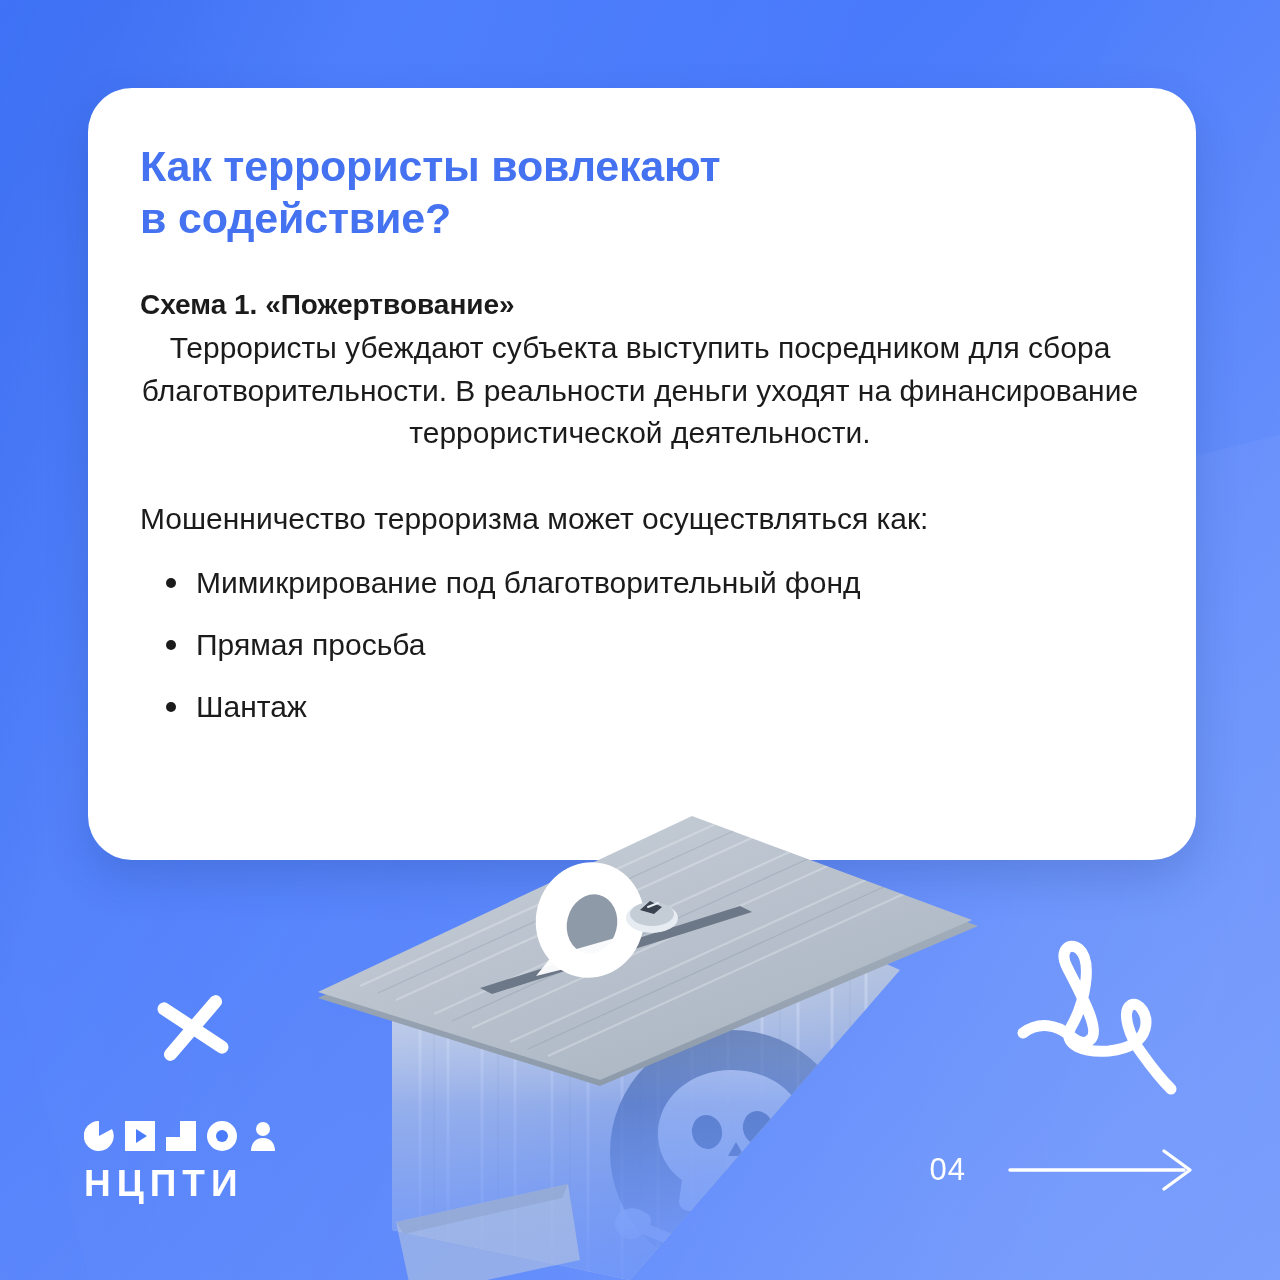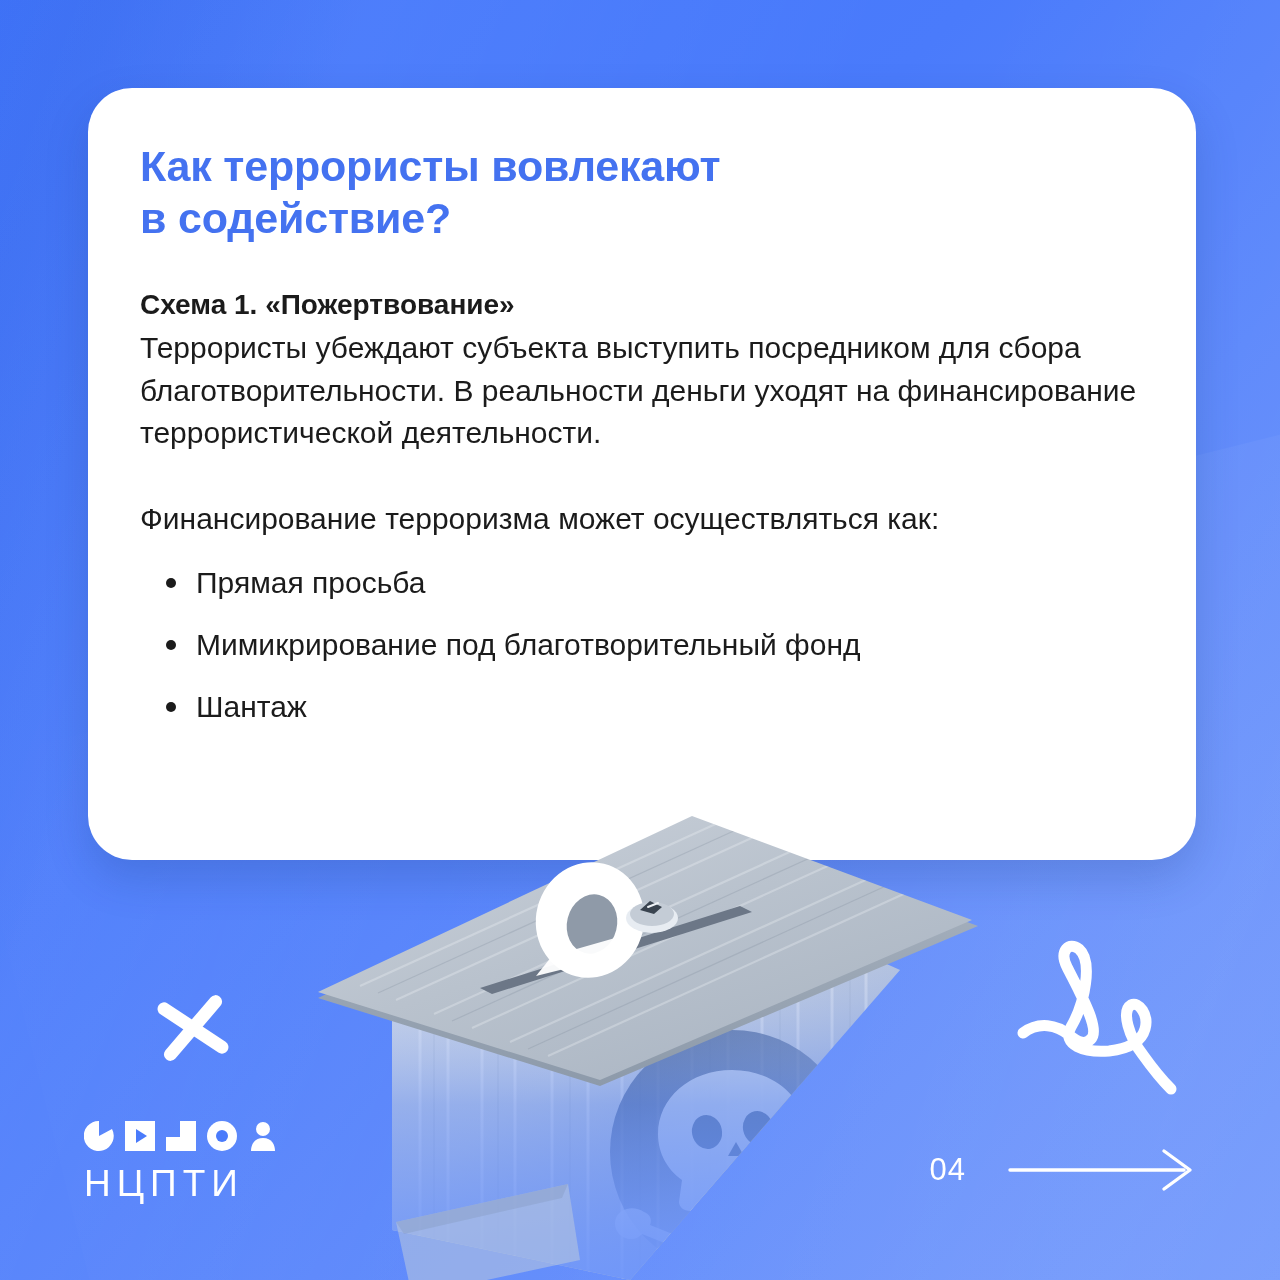--- a/index.html
+++ b/index.html
@@ -74,20 +74,21 @@
     line-height:1.3;
   }
 
   .scheme-body{
     margin-top:4px;
     color:#1b1b1b;
     font-size:30px;
     font-weight:400;
     line-height:1.42;
     max-width:1000px;
+    text-align:center;
   }
 
   .list-intro{
     margin-top:44px;
     color:#1b1b1b;
     font-size:30px;
     line-height:1.35;
   }
 
   ul.points{ list-style:none; margin-top:10px; }
@@ -140,21 +141,21 @@
   .logo-marks{
     display:flex;
     gap:11px;
     align-items:flex-end;
     margin-bottom:9px;
   }
   .logo-marks svg{ display:block; }
   .logo-word{
     color:#ffffff;
     font-size:37px;
-    font-weight:400;
+    font-weight:700;
     letter-spacing:6px;
     line-height:1;
     margin-top:14px;
   }
 
   
   .pager{
     position:absolute;
     right:82px; bottom:88px;
     display:flex;
@@ -314,25 +315,25 @@
 
   <div class="card">
     <div class="card-inner">
       <h1 class="headline">Как террористы вовлекают
 в содействие?</h1>
 
       <div class="scheme-title">Схема 1. «Пожертвование»</div>
 
       <p class="scheme-body">Террористы убеждают субъекта выступить посредником для сбора благотворительности. В реальности деньги уходят на финансирование террористической деятельности.</p>
 
-      <p class="list-intro">Финансирование терроризма может осуществляться как:</p>
+      <p class="list-intro">Мошенничество терроризма может осуществляться как:</p>
 
       <ul class="points">
+        <li>Мимикрирование под благотворительный фонд</li>
         <li>Прямая просьба</li>
-        <li>Мимикрирование под благотворительный фонд</li>
         <li>Шантаж</li>
       </ul>
     </div>
   </div>
 
   <div class="doodle-x">
     <svg viewBox="0 0 86 86" xmlns="http://www.w3.org/2000/svg" aria-hidden="true">
       <g stroke="#ffffff" stroke-width="13" stroke-linecap="round" transform="rotate(-8 43 43)">
         <line x1="17" y1="20" x2="69" y2="66"></line>
         <line x1="69" y1="20" x2="17" y2="66"></line>

